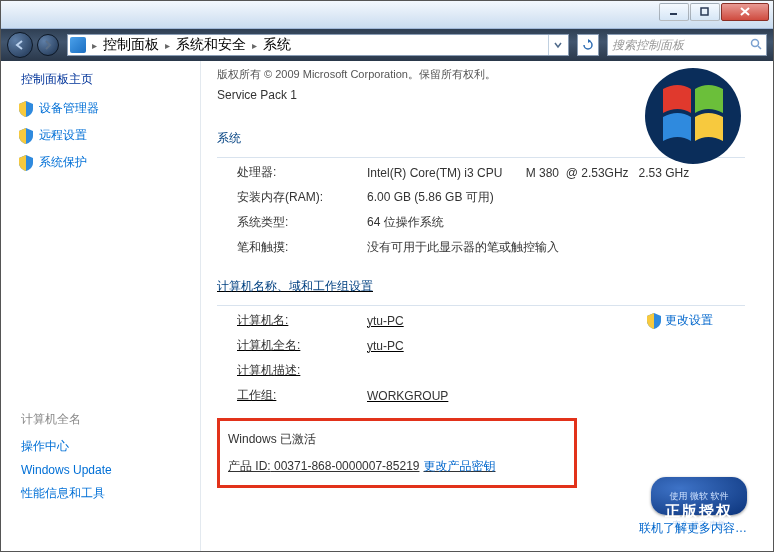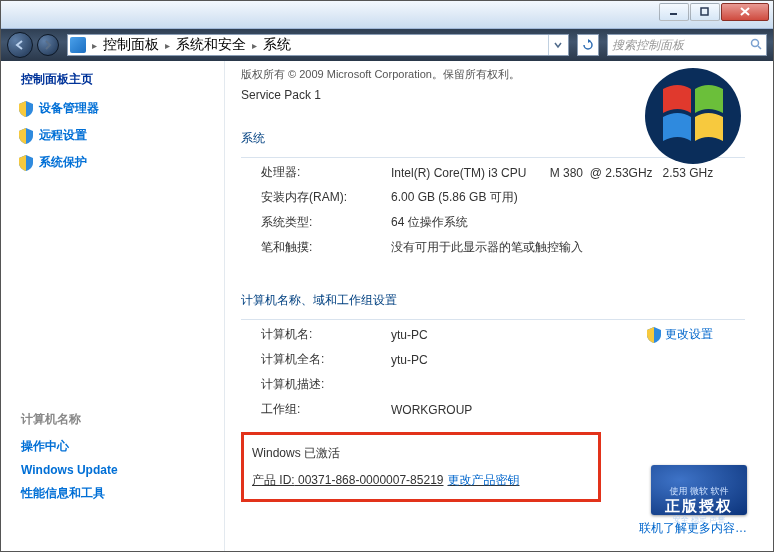--- a/index.html
+++ b/index.html
@@ -20,21 +20,21 @@
 .crumb-icon { width:16px; height:16px; background: linear-gradient(135deg,#4aa0ea,#1b6fc2); border-radius:2px; margin-right:2px; }
 .crumb-sep { color:#666; font-size:10px; padding:0 3px; }
 .crumb { color:#000; font-size:14px; padding: 0 2px; }
 .crumb-dropdown { margin-left:auto; width:18px; display:flex; align-items:center; justify-content:center; border-left:1px solid #c0d0e0; height:100%; }
 .refresh-btn { width:22px; height:22px; background:#fff; border:1px solid #8a9db5; display:flex; align-items:center; justify-content:center; margin-right:4px; }
 .searchbox { width:160px; height:22px; background:#fff; border:1px solid #8a9db5; display:flex; align-items:center; padding:0 4px; color:#999; font-style:italic; }
 .searchbox .mag { margin-left:auto; }
 
 
 .content { display:flex; height: calc(552px - 28px - 32px - 2px); }
-.sidebar { width:224px; background:#fff; border-right:1px solid #e3e9ef; padding:10px 6px 10px 18px;font-weight:bold; }
+.sidebar { width:200px; background:#fff; border-right:1px solid #e3e9ef; padding:10px 6px 10px 18px; }
 .sidebar-title { color:#003399; font-size:12px; margin-bottom:12px; padding-left: 2px; }
 .side-link { display:flex; align-items:center; gap:6px; margin-bottom:10px; color:#006fd6; font-size:12px; cursor:pointer; }
 .shield { width:14px; height:16px; }
 .see-also { margin-top: 240px; }
 .see-also-title { color:#888; font-size:12px; margin-bottom:10px; padding-left:2px; }
 .see-link { color:#006fd6; font-size:12px; margin-bottom:8px; cursor:pointer; display:block; padding-left:2px; }
 
 .main { flex:1; padding: 6px 28px 10px 16px; overflow:hidden; position:relative; }
 .copyright-line { color:#555; font-size:11px; }
 .sp-line { color:#333; font-size:12px; margin-top:6px; }
@@ -49,21 +49,21 @@
 .kv-val { flex:1; color:#333; }
 .link-inline { color:#0066cc; cursor:pointer; }
 .change-set { position:absolute; right:32px; color:#0066cc; display:flex; align-items:center; gap:4px; cursor:pointer; }
 
 
 .hl-box { border:3px solid #e2321a; padding:10px 10px 10px 6px; margin-top:10px; width:360px; }
 .hl-row1 { font-size:12px; color:#333; margin-bottom:10px; padding-left:2px; }
 .hl-row2 { font-size:12px; color:#333; padding-left:2px; display:flex; align-items:center; gap:4px;text-decoration:underline; }
 
 
-.badge { position:absolute; right:26px; bottom:36px; width:96px; height:50px; background: radial-gradient(ellipse at 30% 30%, #3e73c7, #0b337a); border-radius:3px; color:#fff; text-align:center; padding-top:20px; font-size:11px; box-shadow: 0 1px 3px rgba(0,0,0,.4); }
+.badge { position:absolute; right:26px; bottom:36px; width:96px; height:38px; background: radial-gradient(ellipse at 30% 30%, #3e73c7, #0b337a); border-radius:15px; color:#fff; text-align:center; padding-top:13px; font-size:11px; box-shadow: 0 1px 3px rgba(0,0,0,.4); }
 .badge .b1 { font-size:9px; color:#cfe2ff; }
 .badge .b2 { font-size:15px; font-weight:bold; letter-spacing:2px; line-height:16px; }
 .badge .b3 { font-size:8px; color:#bcd4f2; }
 
 .learnmore { position:absolute; right:26px; bottom:14px; font-size:12px; color:#0066cc; cursor:pointer; }
 .learnmore::after { content:"…"; }
 </style>
 </head>
 <body>
 
@@ -146,21 +146,21 @@
     </div>
     <div class="side-link">
       <svg class="shield" viewBox="0 0 14 16">
           <path d="M7 0 L14 3 V8 C14 12 10.5 15 7 16 C3.5 15 0 12 0 8 V3 Z" fill="#2f8ade"></path>
           <path d="M7 0 L7 16 C3.5 15 0 12 0 8 V3 Z" fill="#f7c93e"></path>
         </svg>
       <span>系统保护</span>
     </div>
 
     <div class="see-also">
-      <div class="see-also-title">计算机名称</div>
+      <div class="see-also-title">计算机全名</div>
       <span class="see-link">操作中心</span>
       <span class="see-link">Windows Update</span>
       <span class="see-link">性能信息和工具</span>
     </div>
   </div>
 
   <div class="main">
     <div class="copyright-line">版权所有 © 2009 Microsoft Corporation。保留所有权利。</div>
     <div class="sp-line">Service Pack 1</div>
 
@@ -187,21 +187,21 @@
           <span class="kv-key">系统类型:</span>
           <span class="kv-val">64 位操作系统</span>
         </div>
         <div class="kv-row">
           <span class="kv-key">笔和触摸:</span>
           <span class="kv-val">没有可用于此显示器的笔或触控输入</span>
         </div>
       </div>
     </div>
 
-    <div class="section" style="margin-top:32px; position:relative;">
+    <div class="section" style="margin-top:18px; position:relative;text-decoration:underline;">
       <div class="section-title">计算机名称、域和工作组设置</div>
       <div class="section-body">
         <div class="kv-row">
           <span class="kv-key">计算机名:</span>
           <span class="kv-val">ytu-PC</span>
           <span class="change-set">
             <svg class="shield" width="14" height="16" viewBox="0 0 14 16">
                 <path d="M7 0 L14 3 V8 C14 12 10.5 15 7 16 C3.5 15 0 12 0 8 V3 Z" fill="#2f8ade"></path>
                 <path d="M7 0 L7 16 C3.5 15 0 12 0 8 V3 Z" fill="#f7c93e"></path>
               </svg>

